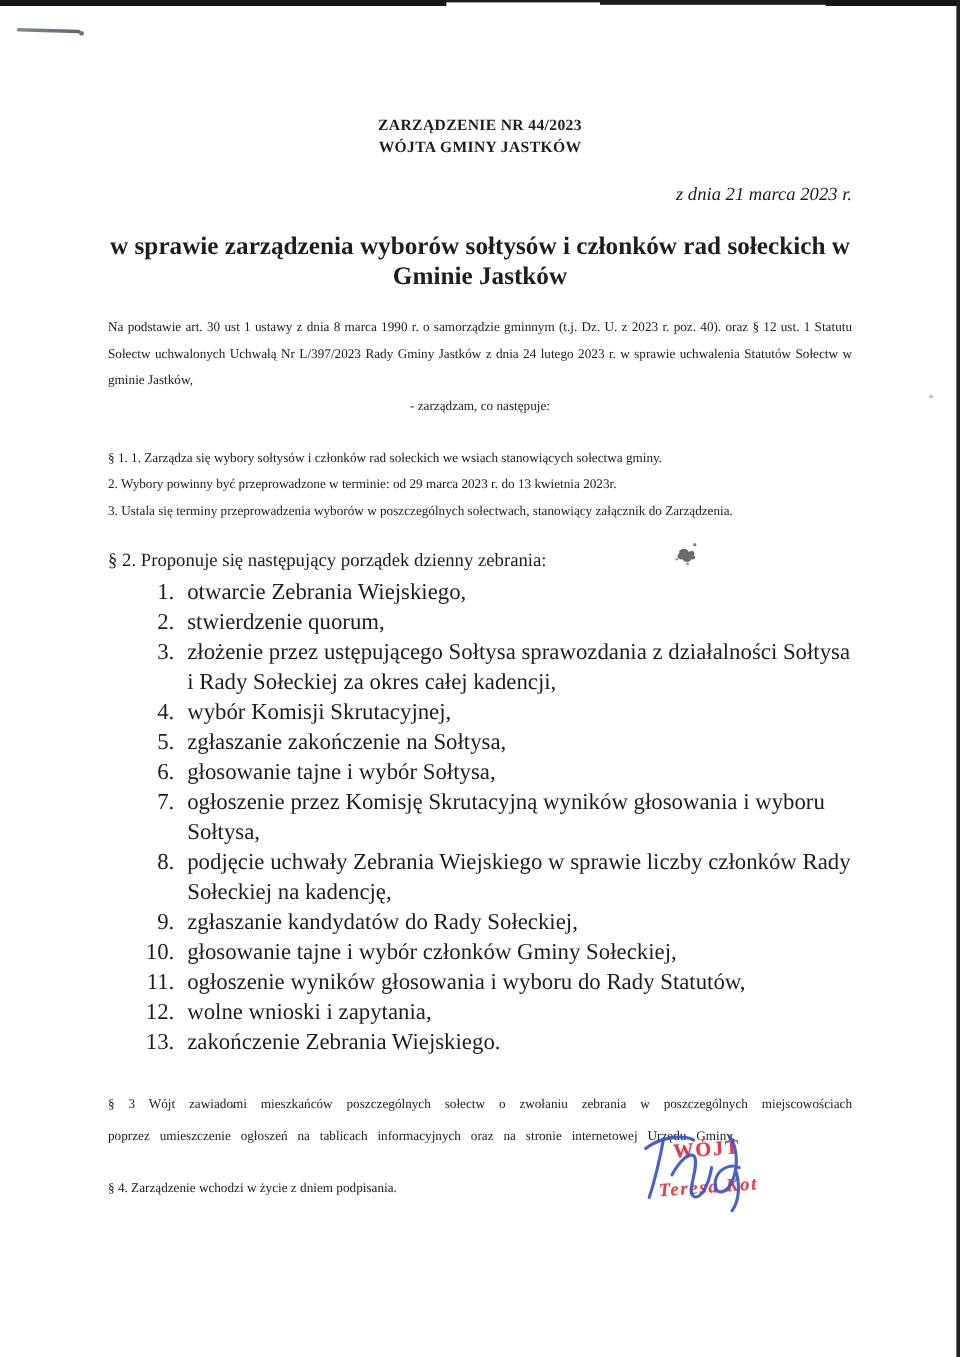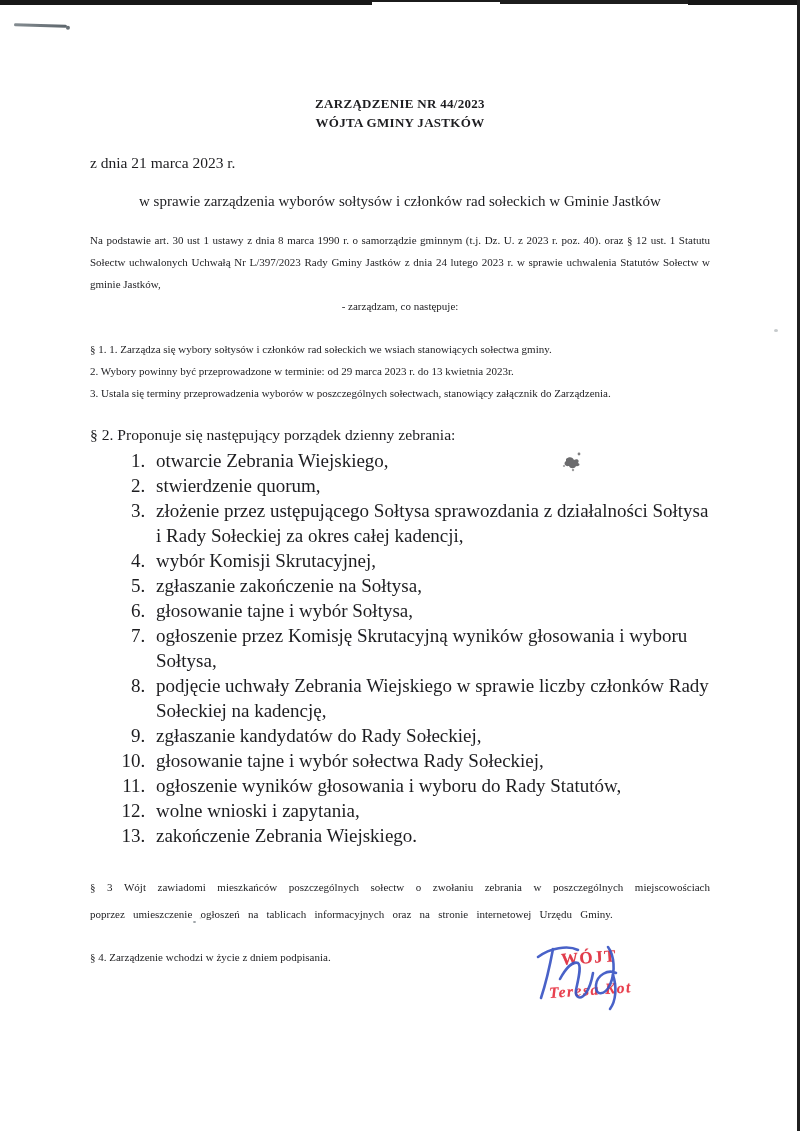--- a/index.html
+++ b/index.html
@@ -16,22 +16,22 @@
   .edge-top-c{position:absolute;top:0;left:688px;width:112px;height:5px;background:#161616;}
   .edge-right{position:absolute;top:0;right:0;width:3px;height:1131px;background:#202020;}
   .binding-mark{position:absolute;left:14px;top:24px;width:53px;height:3px;background:linear-gradient(to right,#848c91,#5d666c);transform:rotate(1.6deg);border-radius:2px;}
   .binding-mark::after{content:"";position:absolute;right:-3px;top:1px;width:4px;height:4px;background:#6a7277;border-radius:50%;}
   .speck-a{position:absolute;left:193px;top:921px;width:3px;height:2px;background:#9aa0a4;border-radius:50%;box-shadow:6px -4px 0 -0.5px #b3b8bb;}
   .speck-b{position:absolute;left:774px;top:329px;width:4px;height:3px;background:#c6cacc;border-radius:50%;}
   .smudge{position:absolute;left:560px;top:449px;}
 
   .content{position:absolute;left:90px;top:0;width:620px;}
   .title-block{margin-top:94px;text-align:center;font-weight:bold;font-size:13px;line-height:19px;letter-spacing:.3px;}
-  .date-line{margin-top:22px;text-align:left;font-size:15.5px;}
-  .subject-line{margin-top:21px;text-align:center;font-weight:normal;font-size:15px;}
+  .date-line{margin-top:22px;text-align:right;font-size:15.5px;font-style:italic;}
+  .subject-line{margin-top:21px;text-align:center;font-weight:bold;font-size:21px;}
   .para{font-size:11px;line-height:22px;text-align:justify;font-family:Liberation Serif, serif;}
   .preamble{margin-top:19px;}
   .ordain{text-align:center;}
   .sec1{margin-top:21px;}
   .sec2-intro{margin-top:20px;font-size:15.6px;line-height:22px;}
   ol.agenda{margin:2px 0 0 0;padding:0 0 0 60px;font-size:19px;}
   ol.agenda li{line-height:25px;padding-left:6px;text-align:left;}
   .sec3{margin-top:26px;line-height:27.4px;word-spacing:5.5px;}
   .sec4{margin-top:17px;text-align:left;}
 
@@ -87,21 +87,21 @@
     <ol class="agenda">
       <li>otwarcie Zebrania Wiejskiego,</li>
       <li>stwierdzenie quorum,</li>
       <li>złożenie przez ustępującego Sołtysa sprawozdania z działalności Sołtysa i Rady Sołeckiej za okres całej kadencji,</li>
       <li>wybór Komisji Skrutacyjnej,</li>
       <li>zgłaszanie zakończenie na Sołtysa,</li>
       <li>głosowanie tajne i wybór Sołtysa,</li>
       <li>ogłoszenie przez Komisję Skrutacyjną wyników głosowania i wyboru Sołtysa,</li>
       <li>podjęcie uchwały Zebrania Wiejskiego w sprawie liczby członków Rady Sołeckiej na kadencję,</li>
       <li>zgłaszanie kandydatów do Rady Sołeckiej,</li>
-      <li>głosowanie tajne i wybór sołectwa Rady Sołeckiej,</li>
+      <li>głosowanie tajne i wybór członków Gminy Sołeckiej,</li>
       <li>ogłoszenie wyników głosowania i wyboru do Rady Statutów,</li>
       <li>wolne wnioski i zapytania,</li>
       <li>zakończenie Zebrania Wiejskiego.</li>
     </ol>
 
     <div class="para sec3">§ 3 Wójt zawiadomi mieszkańców poszczególnych sołectw o zwołaniu zebrania w poszczególnych miejscowościach poprzez umieszczenie ogłoszeń na tablicach informacyjnych oraz na stronie internetowej Urzędu Gminy.</div>
 
     <div class="para sec4">§ 4. Zarządzenie wchodzi w życie z dniem podpisania.</div>
 
   </div>

